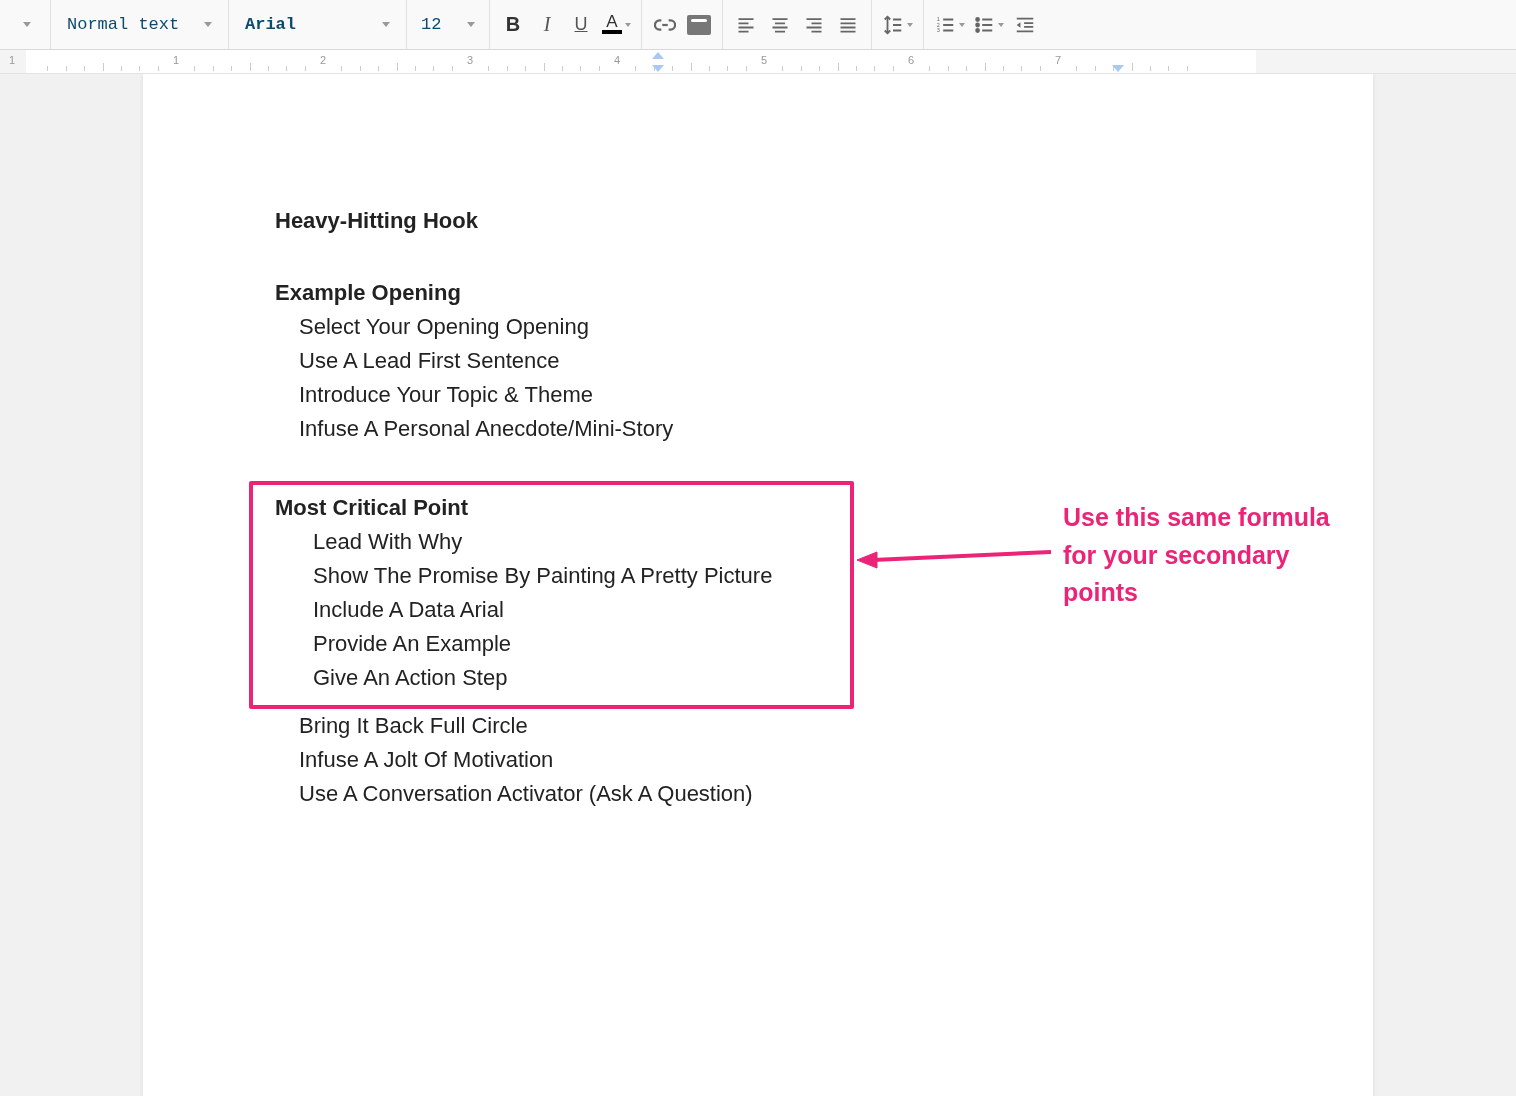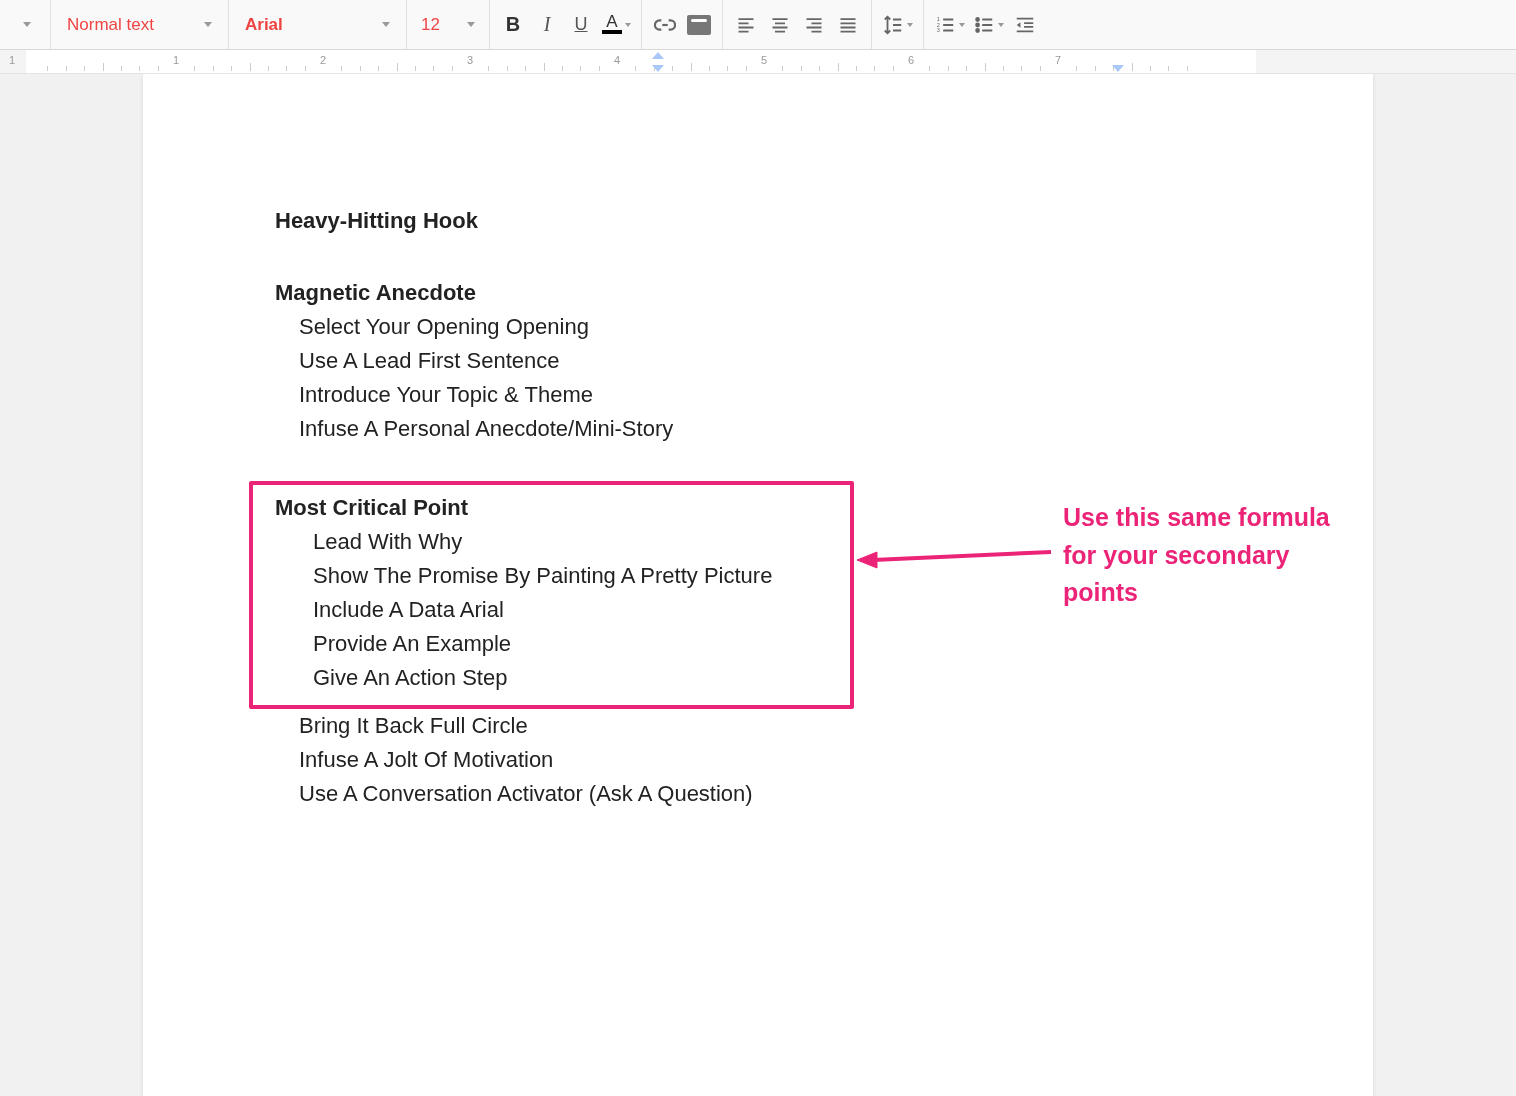--- a/index.html
+++ b/index.html
@@ -35,22 +35,23 @@
     cursor:pointer;
     color:#555;
     padding:0 4px;
   }
   .sel{
     display:flex; align-items:center; justify-content:space-between;
     height:36px;
     padding:0 10px;
     cursor:pointer;
     border-radius:3px;
-    color:#ef4444;
+    color:#0c4a6e;
     font-size:17px;
+    font-family:Liberation Mono, monospace;
   }
   .caret{
     margin-left:10px;
     width:0;height:0;
     border-left:4px solid transparent;
     border-right:4px solid transparent;
     border-top:5px solid #999;
   }
   .mini-caret{
     margin-left:3px;
@@ -356,21 +357,21 @@
     </div>
   <div class="indent-marker indent-top" style="left:652px;"></div>
   <div class="indent-marker indent-bot" style="left:652px;"></div>
   <div class="indent-marker indent-right" style="left:1112px;"></div>
 </div>
 
 <div class="canvas">
   <div class="page">
     <div class="doc-text" id="doc-body">
         <div class="section-title">Heavy-Hitting Hook</div>
-        <div class="section-title">Magnetic Anecdote</div>
+        <div class="section-title">Example Opening</div>
         <div class="subitem">Select Your Opening Opening</div>
         <div class="subitem">Use A Lead First Sentence</div>
         <div class="subitem">Introduce Your Topic &amp; Theme</div>
         <div class="subitem">Infuse A Personal Anecdote/Mini-Story</div>
         <div class="highlight-box">
           <div class="section-title">Most Critical Point</div>
           <div class="subitem">Lead With Why</div>
           <div class="subitem">Show The Promise By Painting A Pretty Picture</div>
           <div class="subitem">Include A Data Arial</div>
           <div class="subitem">Provide An Example</div>

